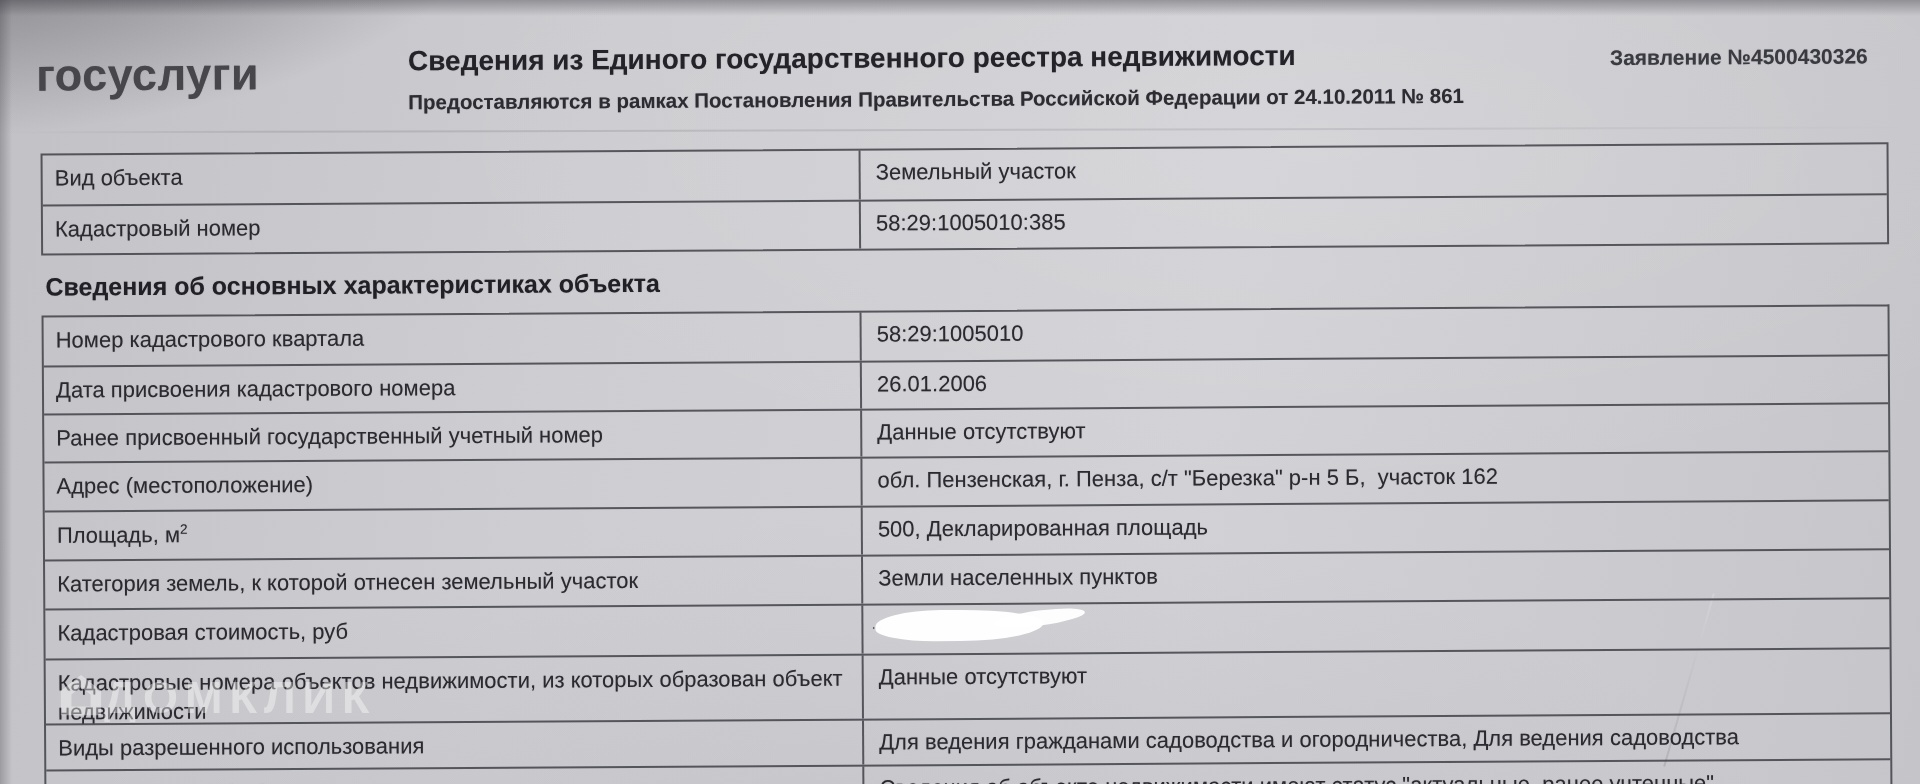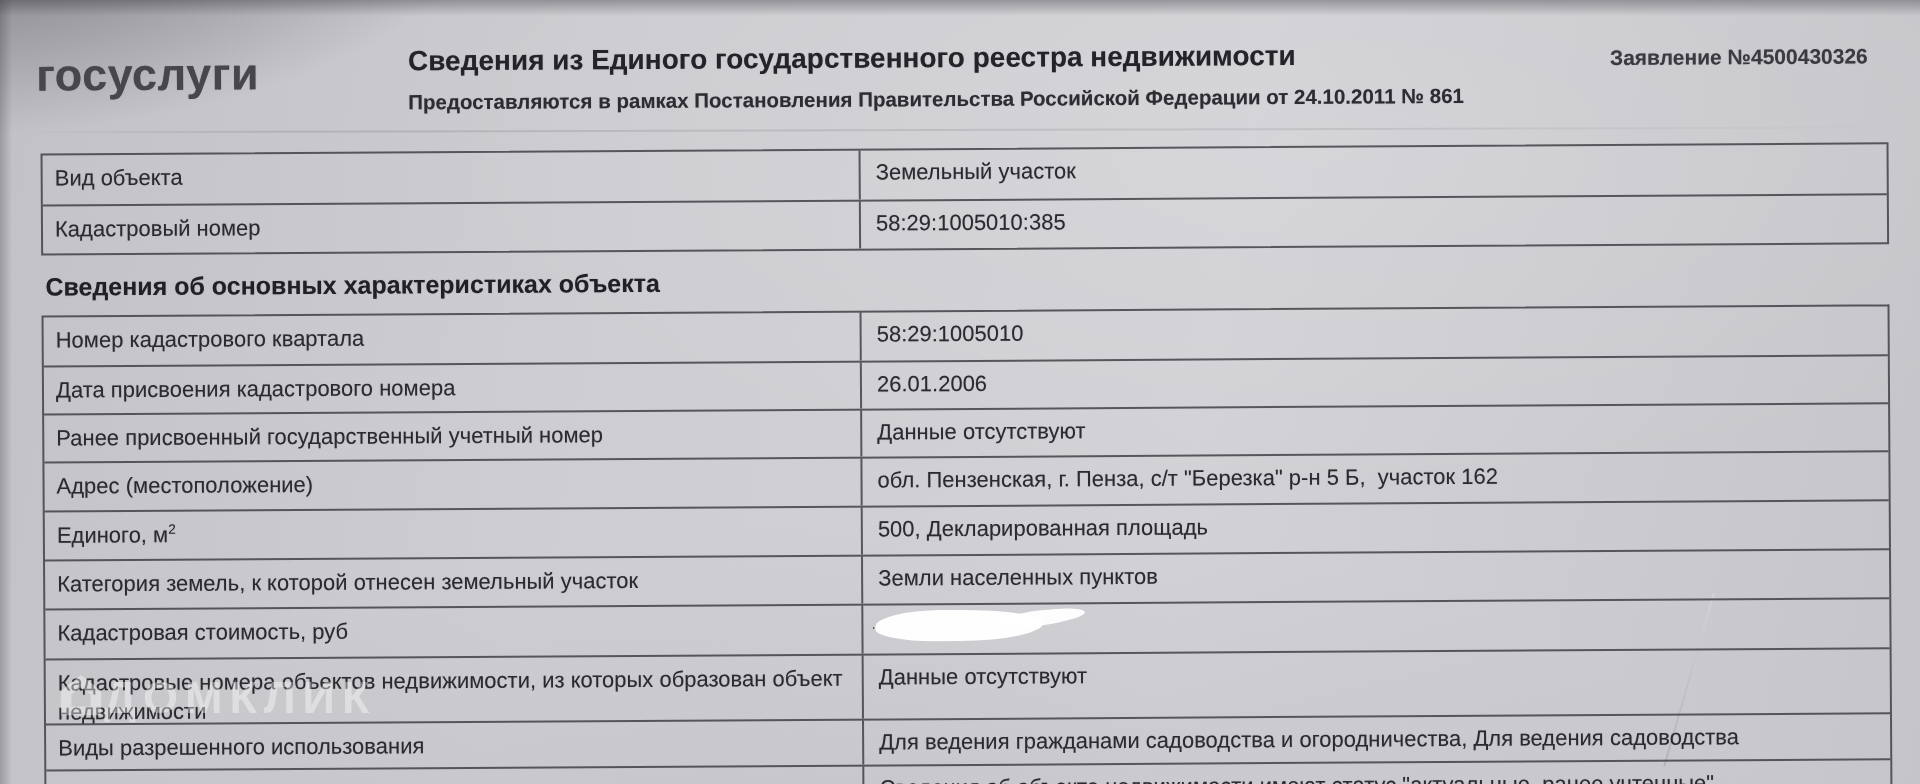--- a/index.html
+++ b/index.html
@@ -104,21 +104,21 @@
     </div>
     <div class="row" style="height:48px">
       <div class="cell label">Ранее присвоенный государственный учетный номер</div>
       <div class="cell value">Данные отсутствуют</div>
     </div>
     <div class="row" style="height:49px">
       <div class="cell label">Адрес (местоположение)</div>
       <div class="cell value">обл. Пензенская, г. Пенза, с/т "Березка" р-н 5 Б,  участок 162</div>
     </div>
     <div class="row" style="height:49px">
-      <div class="cell label"><span>Единого, м</span><sup>2</sup></div>
+      <div class="cell label"><span>Площадь, м</span><sup>2</sup></div>
       <div class="cell value">500, Декларированная площадь</div>
     </div>
     <div class="row" style="height:49px">
       <div class="cell label">Категория земель, к которой отнесен земельный участок</div>
       <div class="cell value">Земли населенных пунктов</div>
     </div>
     <div class="row" style="height:50px">
       <div class="cell label">Кадастровая стоимость, руб</div>
       <div class="cell value">
         <span class="redaction-marks">··</span>

